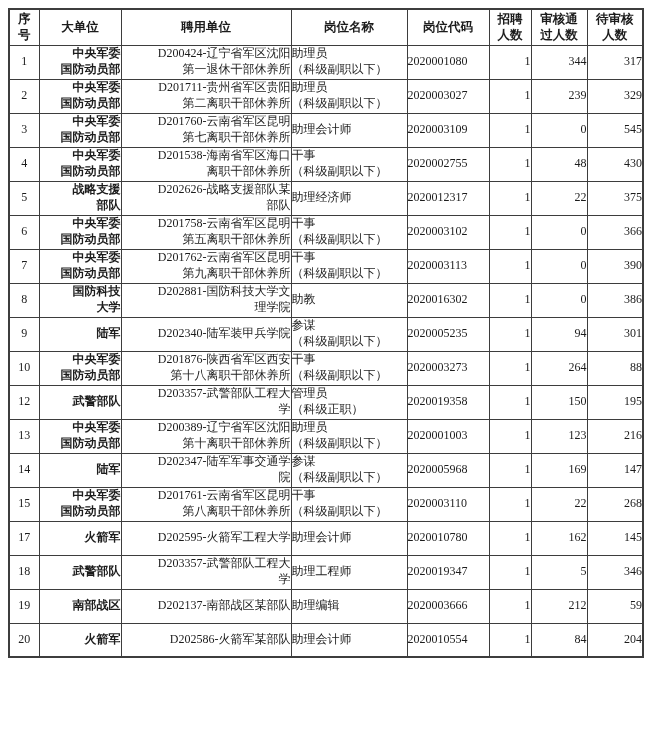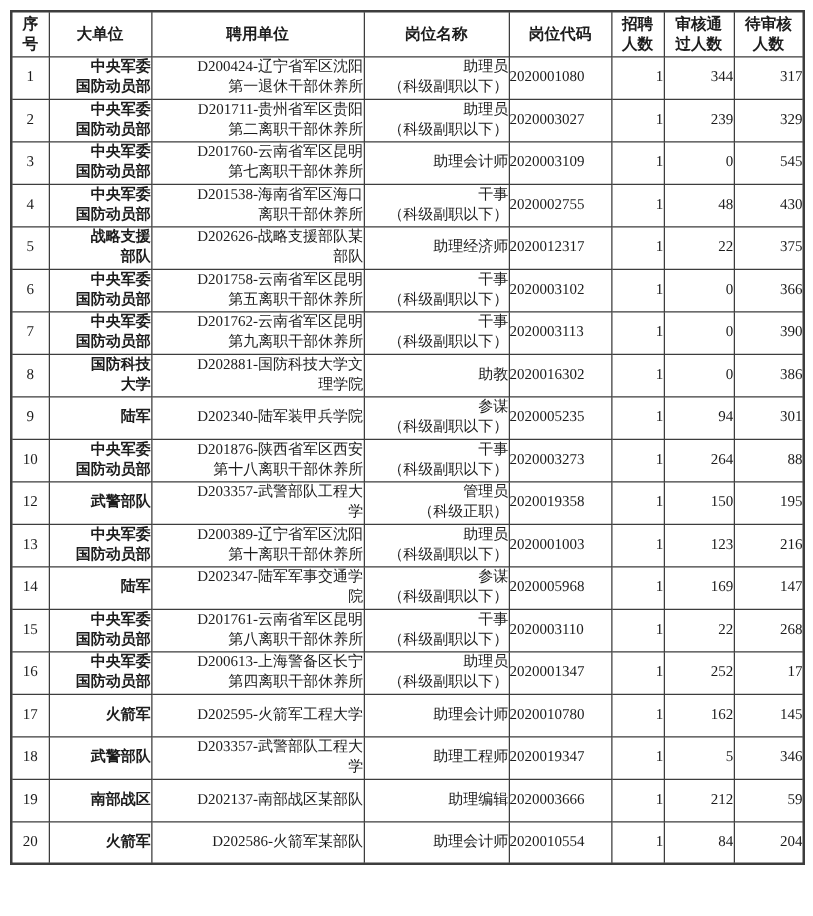--- a/index.html
+++ b/index.html
@@ -43,21 +43,21 @@
   table.recruit tbody tr { height: 34px; }
   table.recruit th {
     font-weight: bold;
     font-size: 12.5px;
     text-align: center;
   }
   
   td.c0 { text-align: center; }                       
   td.c1 { text-align: right; font-weight: bold; }                       
   td.c2 { text-align: right; padding: 0 2px 0 3px; }   
-  td.c3 { text-align: right; }                       
+  td.c3 { text-align: left; }                       
   td.c4 { text-align: left; }                       
   td.c5 { text-align: right; padding-right: 7px; }    
   td.c6 { text-align: right; padding-right: 7px; }    
   td.c7 { text-align: right; padding-right: 7px; }    
 </style>
 </head>
 <body>
 
 <div class="page">
   <table class="recruit">
@@ -257,33 +257,20 @@
           <td class="c2">D201761-云南省军区昆明
 第八离职干部休养所</td>
           <td class="c3">干事
 （科级副职以下）</td>
           <td class="c4">2020003110</td>
           <td class="c5">1</td>
           <td class="c6">22</td>
           <td class="c7">268</td>
         </tr>
         <tr>
-          <td class="c0">16</td>
-          <td class="c1">中央军委
-国防动员部</td>
-          <td class="c2">D200613-上海警备区长宁
-第四离职干部休养所</td>
-          <td class="c3">助理员
-（科级副职以下）</td>
-          <td class="c4">2020001347</td>
-          <td class="c5">1</td>
-          <td class="c6">252</td>
-          <td class="c7">17</td>
-        </tr>
-        <tr>
           <td class="c0">17</td>
           <td class="c1">火箭军</td>
           <td class="c2">D202595-火箭军工程大学</td>
           <td class="c3">助理会计师</td>
           <td class="c4">2020010780</td>
           <td class="c5">1</td>
           <td class="c6">162</td>
           <td class="c7">145</td>
         </tr>
         <tr>

